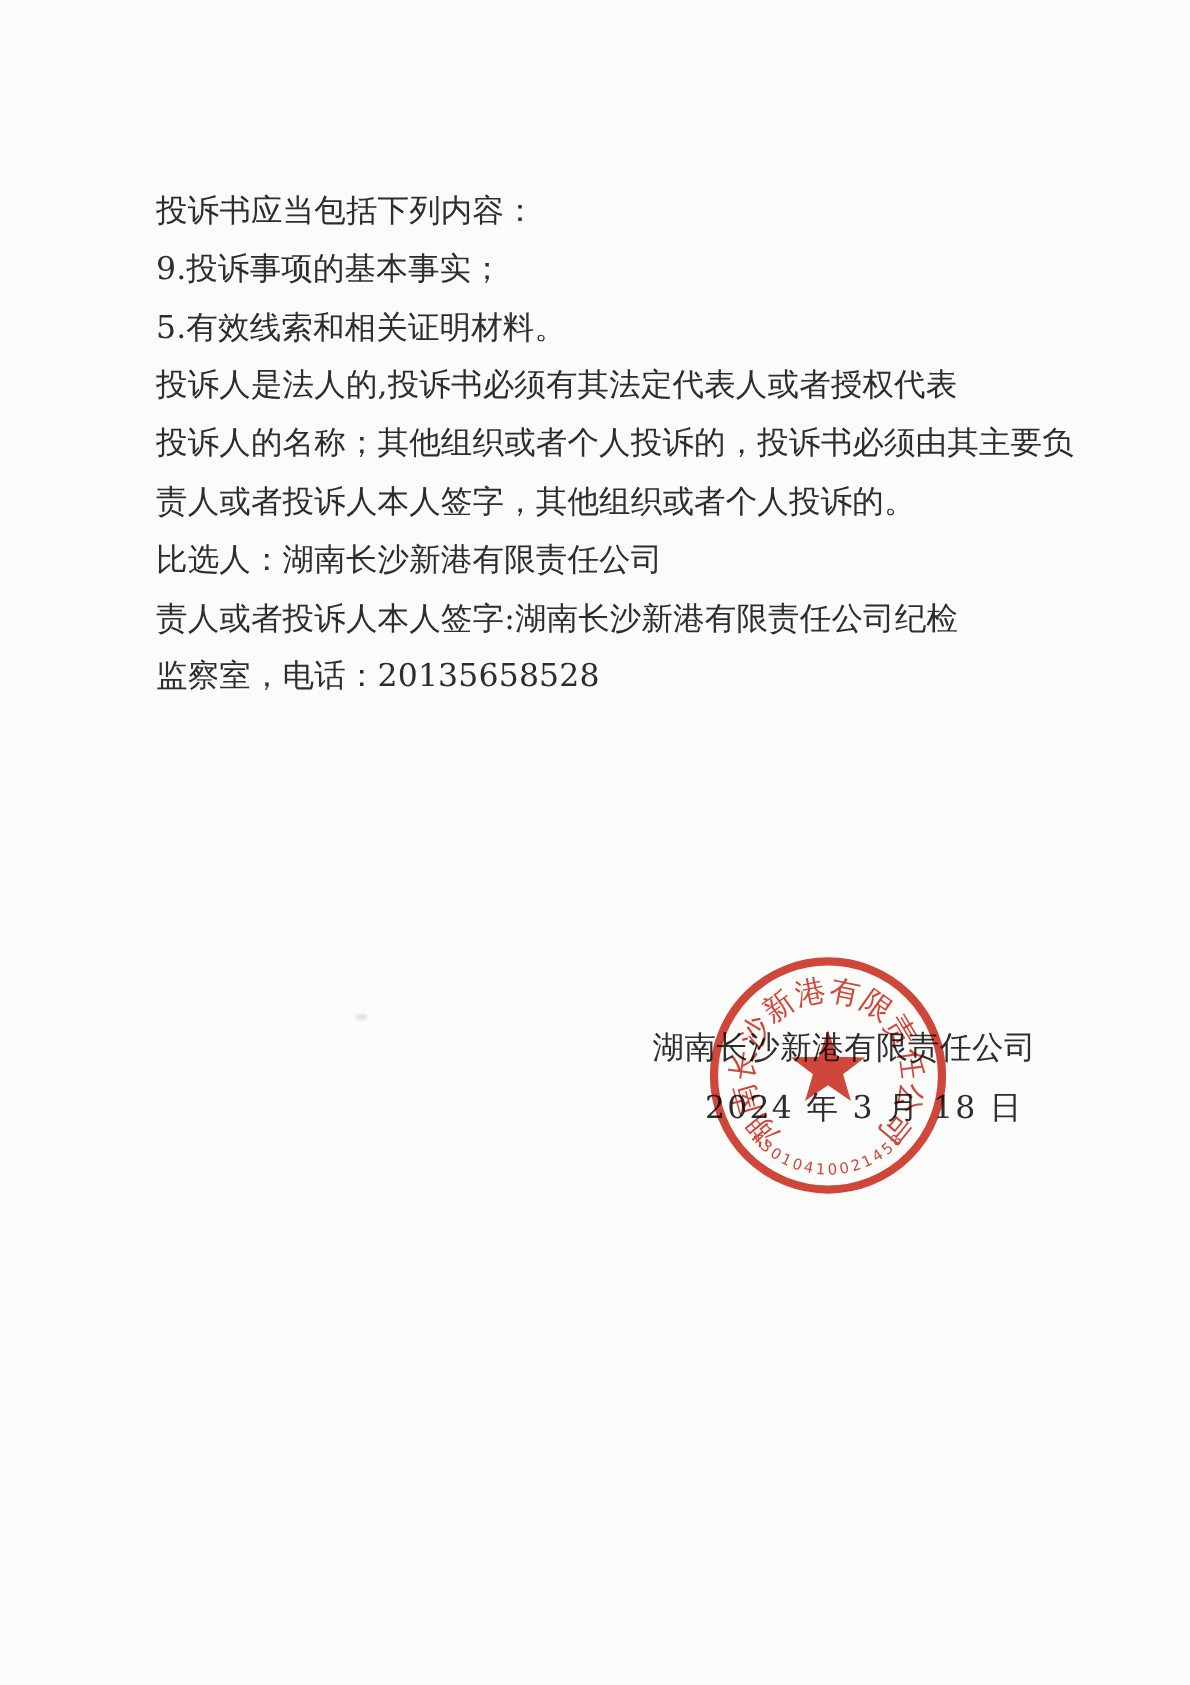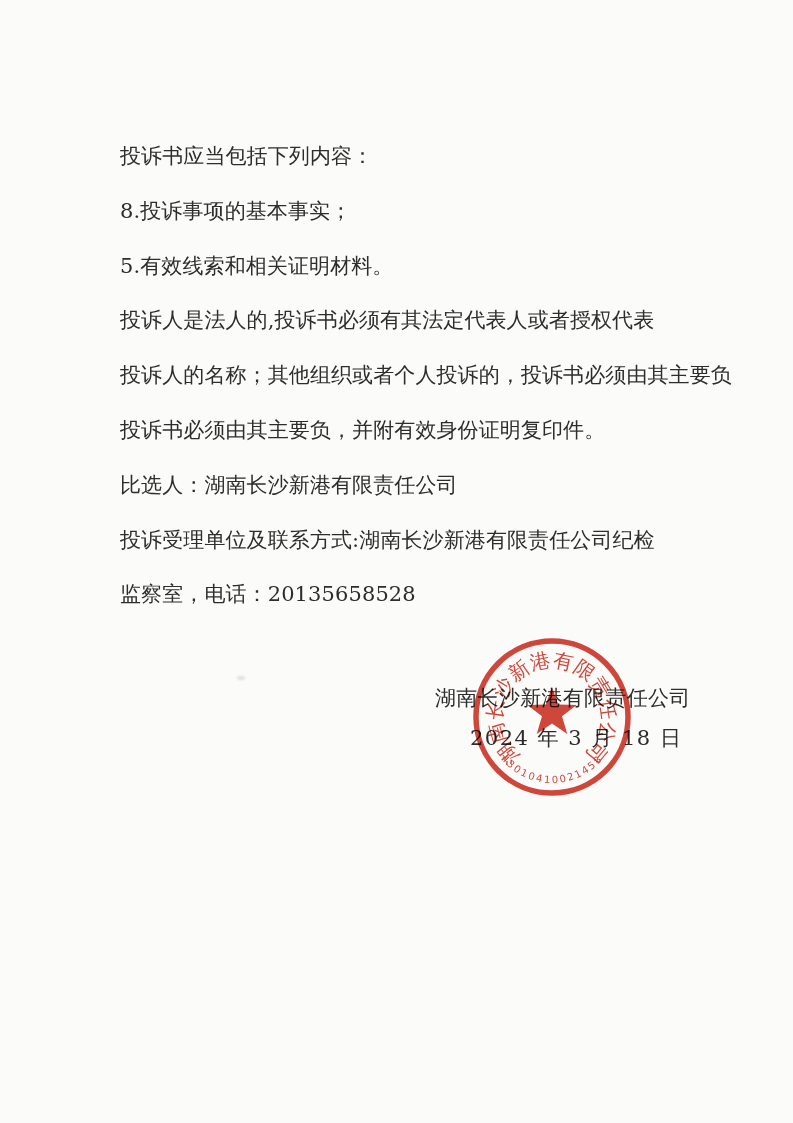--- a/index.html
+++ b/index.html
@@ -19,21 +19,21 @@
   .body-text {
     position: absolute;
     left: 104px;
     top: 121px;
     width: 590px;
     font-size: 21px;
     line-height: 38.8px;
     letter-spacing: 0.1px;
   }
   .body-text p {
-    margin: 16px;
+    margin: 0;
     padding: 0;
     white-space: nowrap;
   }
   .indent-para { padding-left: 39px; }
   .indent-item { padding-left: 24px; }
 
   .sig-company {
     position: absolute;
     left: 435px;
     top: 686px;
@@ -86,27 +86,27 @@
     opacity: 0.55;
   }
 </style>
 </head>
 <body>
 
 <div class="page">
 
   <div class="body-text">
     <p class="indent-para">投诉书应当包括下列内容：</p>
-    <p class="indent-item">8.投诉事项的基本事实；</p>
+    <p class="indent-item">9.投诉事项的基本事实；</p>
     <p class="indent-item">5.有效线索和相关证明材料。</p>
     <p class="indent-para">投诉人是法人的,投诉书必须有其法定代表人或者授权代表</p>
     <p>投诉人的名称；其他组织或者个人投诉的，投诉书必须由其主要负</p>
-    <p>投诉书必须由其主要负，并附有效身份证明复印件。</p>
+    <p>责人或者投诉人本人签字，其他组织或者个人投诉的。</p>
     <p class="indent-para">比选人：湖南长沙新港有限责任公司</p>
-    <p class="indent-para">投诉受理单位及联系方式:湖南长沙新港有限责任公司纪检</p>
+    <p class="indent-para">责人或者投诉人本人签字:湖南长沙新港有限责任公司纪检</p>
     <p>监察室，电话：20135658528</p>
   </div>
 
   <div class="smudge"></div>
 
   <div class="sig-company">湖南长沙新港有限责任公司</div>
   <div class="sig-date">2024 年 3 月 18 日</div>
 
   <svg class="seal" viewBox="0 0 220 220" aria-hidden="true">
     <circle cx="110" cy="110" r="76" fill="none" stroke-width="5.5" stroke="#cf3a2c"></circle>

